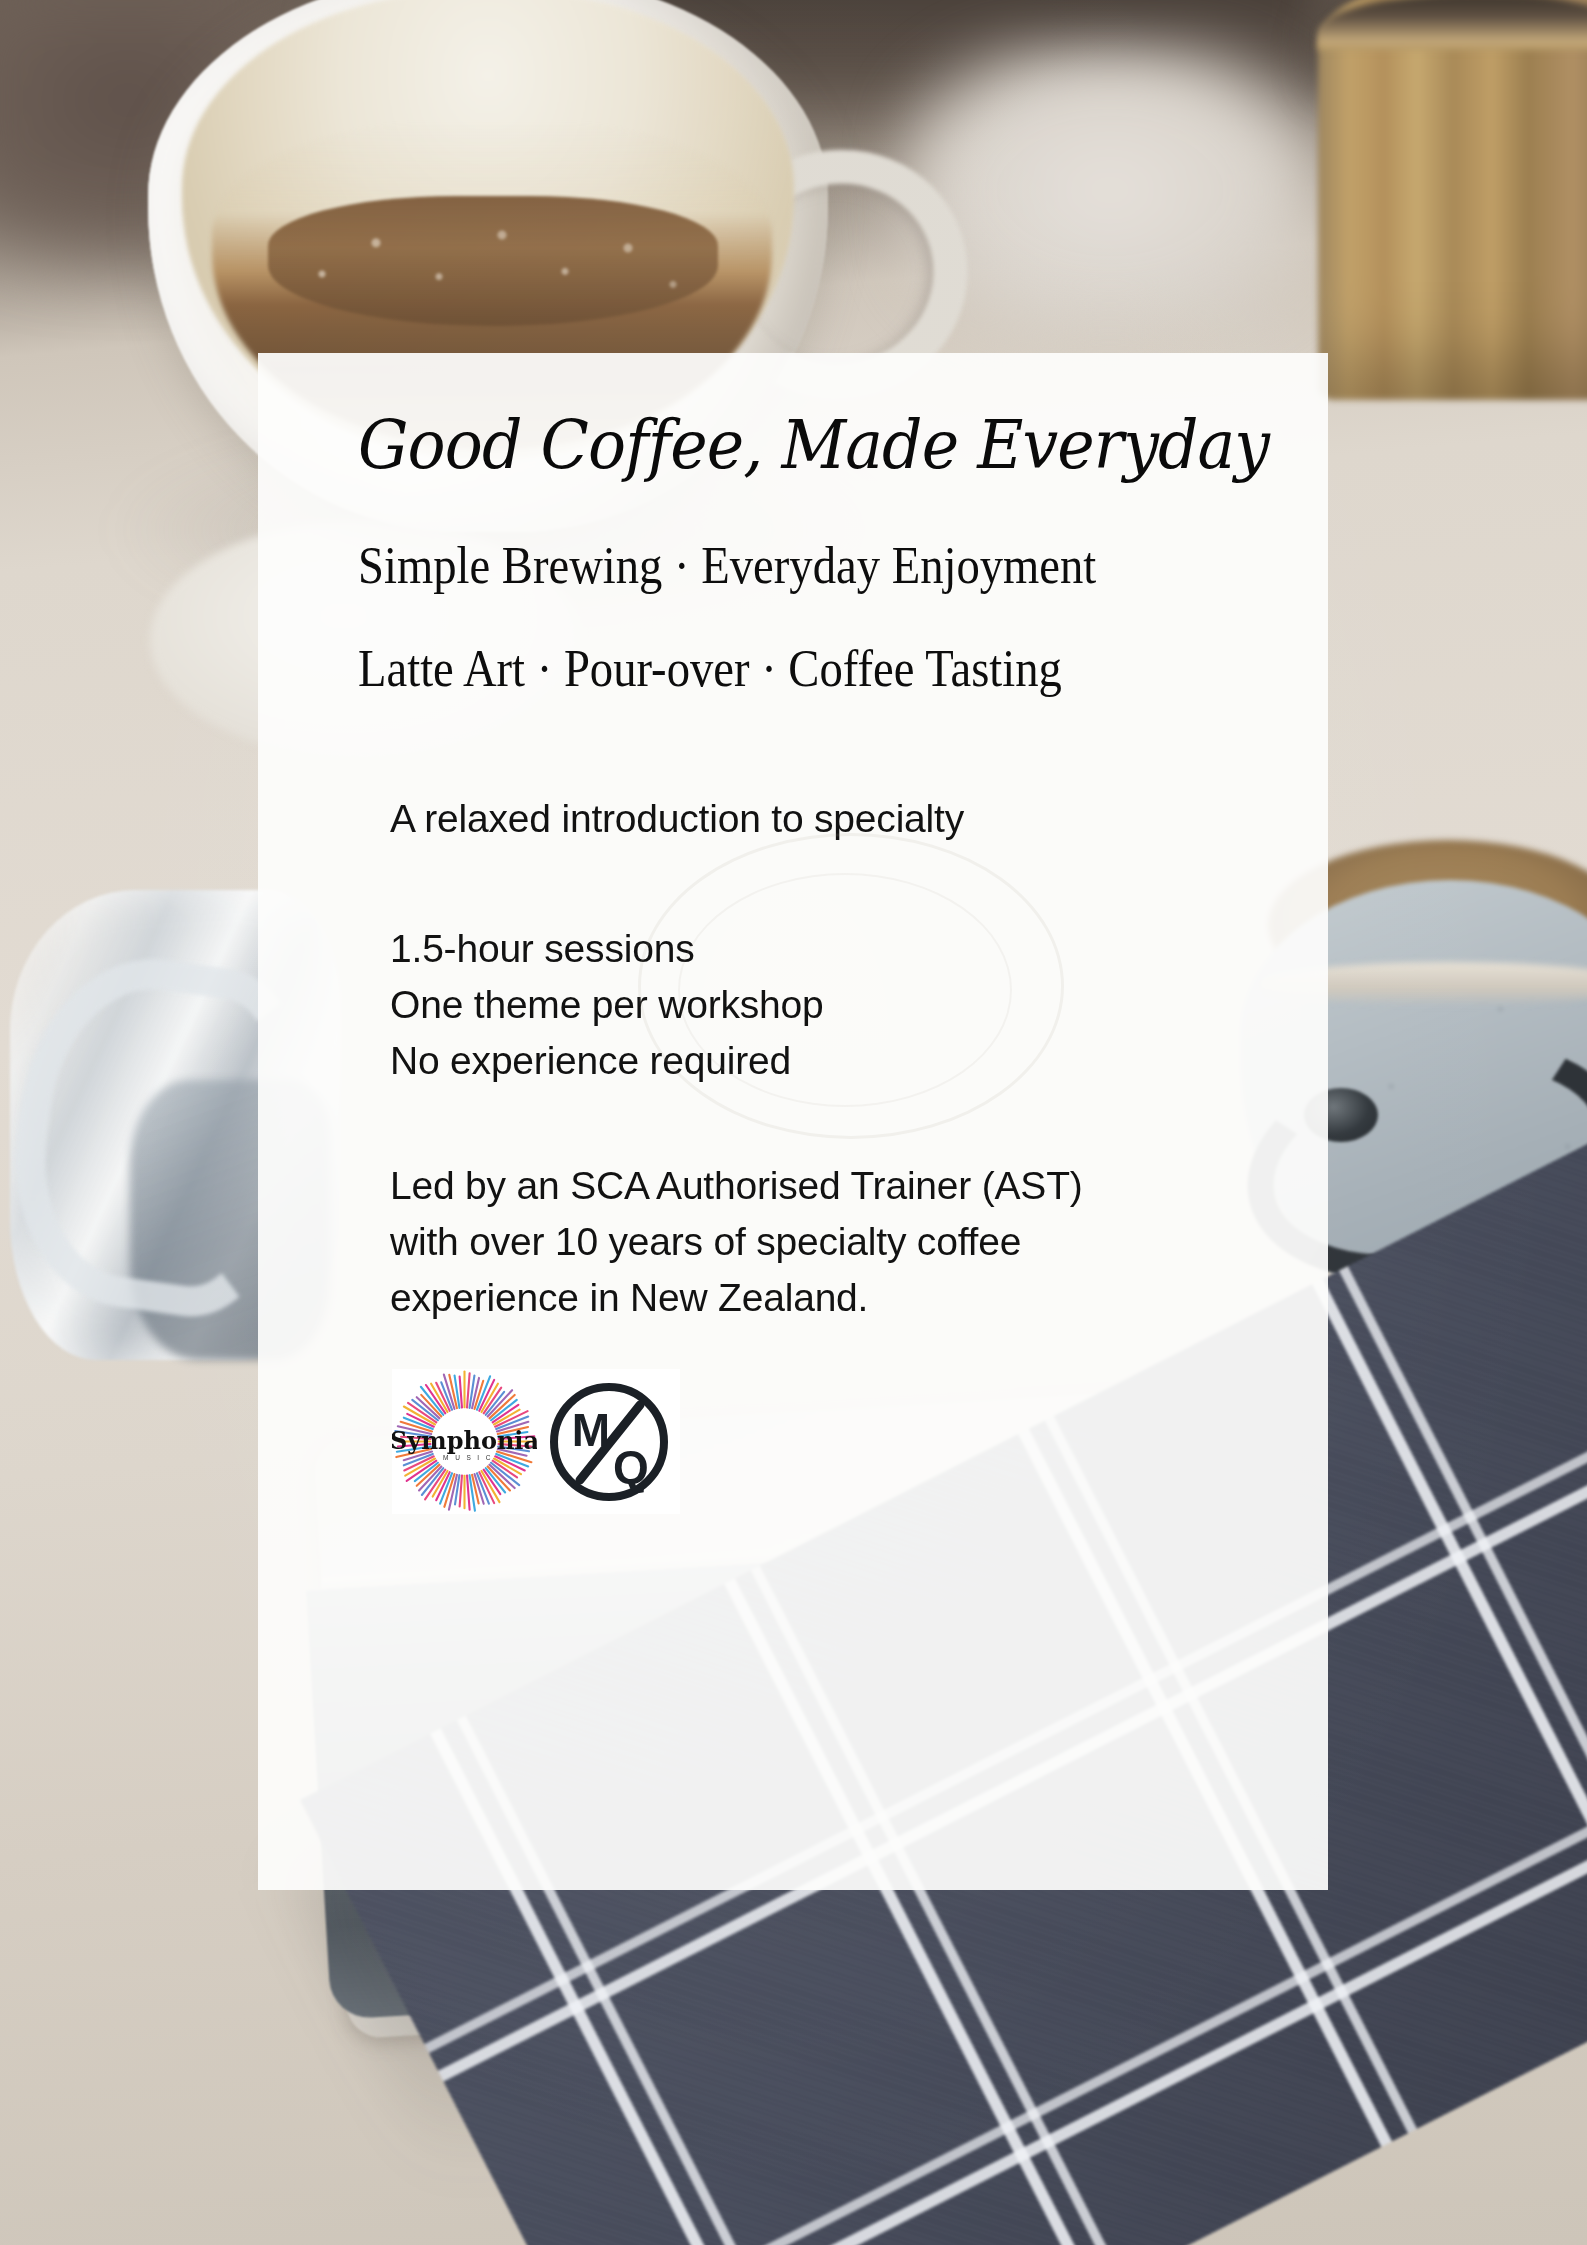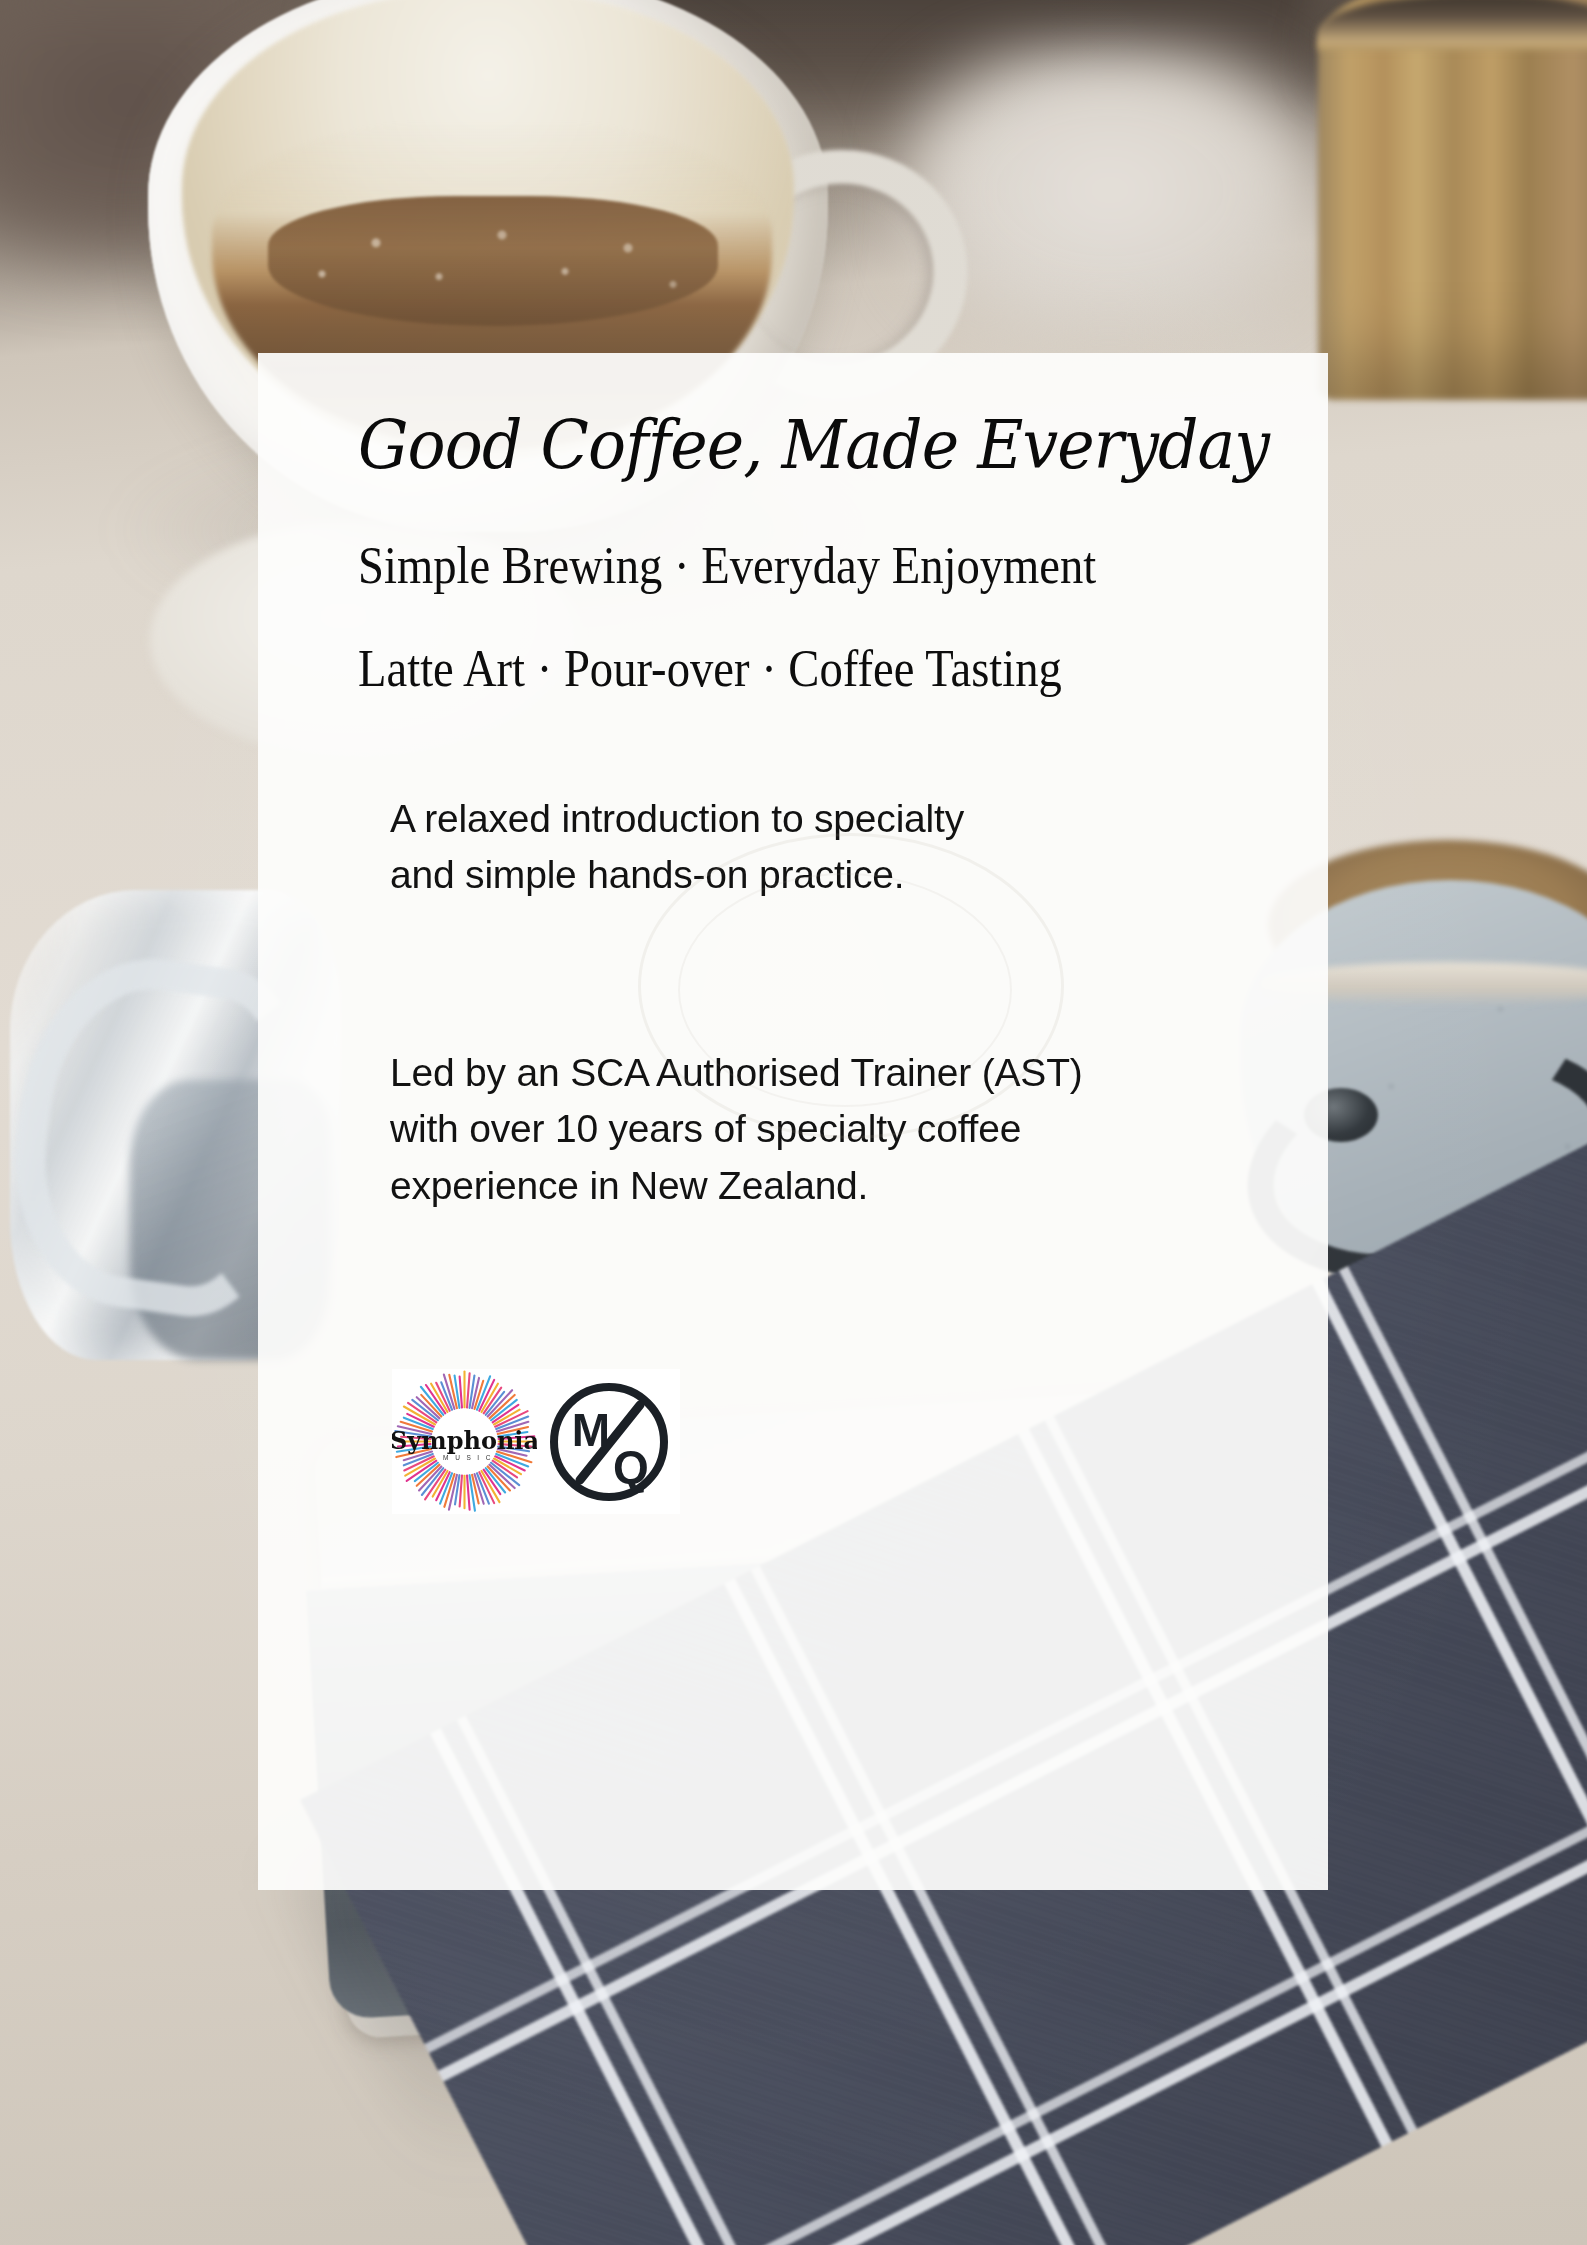--- a/index.html
+++ b/index.html
@@ -530,25 +530,29 @@
     <h1 class="headline">Good Coffee, Made Everyday</h1>
 
     <div class="subhead">Simple Brewing · Everyday Enjoyment</div>
 
     <div class="subhead">Latte Art · Pour-over · Coffee Tasting</div>
 
     <div class="gap-top"></div>
 
     <div class="body-block">
       <p>A relaxed introduction to specialty</p>
-      <p>and simple hands-on practice.</p>
     </div>
 
     <div class="gap-lg"></div>
 
+    <div class="body-block">
+      <p>1.5-hour sessions</p>
+      <p>One theme per workshop</p>
+      <p>No experience required</p>
+    </div>
 
     <div class="gap-md"></div>
 
     <div class="body-block">
       <p>Led by an SCA Authorised Trainer (AST)</p>
       <p>with over 10 years of specialty coffee</p>
       <p>experience in New Zealand.</p>
     </div>
   </div>
 

